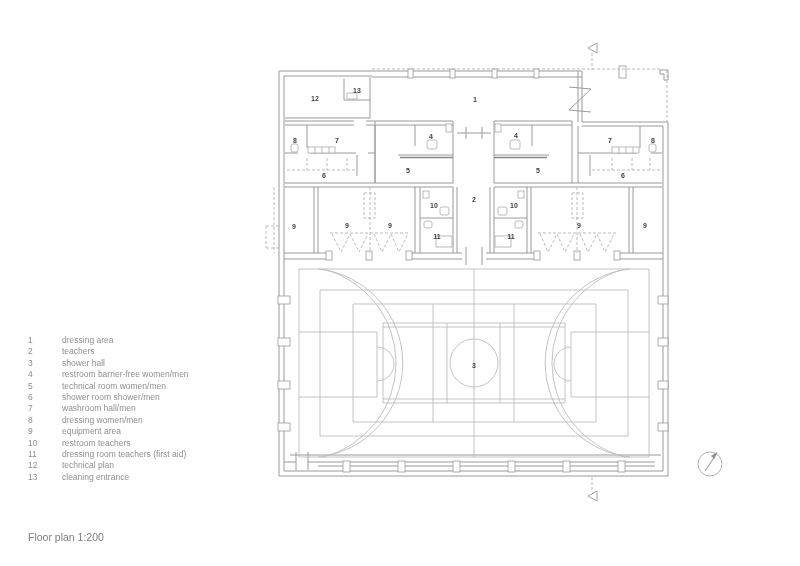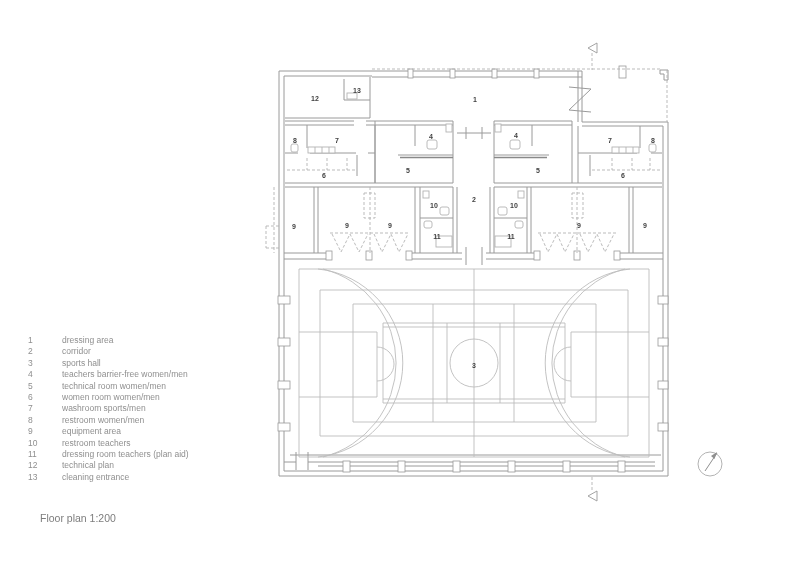--- a/index.html
+++ b/index.html
@@ -4,21 +4,21 @@
 <style>
   html,body{margin:0;padding:0;background:#fff;}
   .canvas{
     position:relative;width:800px;height:566px;background:#ffffff;
     font-family:"Liberation Sans",sans-serif;overflow:hidden;
   }
   svg.plan{position:absolute;left:0;top:0;}
   .legend{position:absolute;left:28px;top:335px;color:#8f8f8f;font-size:8.5px;}
   .legend-row{display:flex;height:11.4px;line-height:11.4px;white-space:nowrap;}
   .legend-num{width:34px;flex:0 0 34px;}
-  .plan-title{position:absolute;left:28px;top:512px;font-size:10.5px;color:#7d7d7d;margin-left:12px;}
+  .plan-title{position:absolute;left:28px;top:531px;font-size:10.5px;color:#7d7d7d;}
   .room-label{
     position:absolute;transform:translate(-50%,-50%);
     font-size:7px;font-weight:700;color:#3f3f3f;line-height:1;white-space:nowrap;
   }
 </style>
 </head>
 <body>
 
 <div class="canvas">
 
@@ -189,57 +189,57 @@
   <span class="room-label" style="left:645px;top:225px">9</span>
   <span class="room-label" style="left:474px;top:365px">3</span>
 
   <div class="legend">
     <div class="legend-row">
         <span class="legend-num">1</span>
         <span>dressing area</span>
       </div>
     <div class="legend-row">
         <span class="legend-num">2</span>
-        <span>corridor</span>
+        <span>teachers</span>
       </div>
     <div class="legend-row">
         <span class="legend-num">3</span>
-        <span>sports hall</span>
+        <span>shower hall</span>
       </div>
     <div class="legend-row">
         <span class="legend-num">4</span>
-        <span>teachers barrier-free women/men</span>
+        <span>restroom barrier-free women/men</span>
       </div>
     <div class="legend-row">
         <span class="legend-num">5</span>
         <span>technical room women/men</span>
       </div>
     <div class="legend-row">
         <span class="legend-num">6</span>
-        <span>women room women/men</span>
+        <span>shower room shower/men</span>
       </div>
     <div class="legend-row">
         <span class="legend-num">7</span>
-        <span>washroom sports/men</span>
+        <span>washroom hall/men</span>
       </div>
     <div class="legend-row">
         <span class="legend-num">8</span>
-        <span>restroom women/men</span>
+        <span>dressing women/men</span>
       </div>
     <div class="legend-row">
         <span class="legend-num">9</span>
         <span>equipment area</span>
       </div>
     <div class="legend-row">
         <span class="legend-num">10</span>
         <span>restroom teachers</span>
       </div>
     <div class="legend-row">
         <span class="legend-num">11</span>
-        <span>dressing room teachers (plan aid)</span>
+        <span>dressing room teachers (first aid)</span>
       </div>
     <div class="legend-row">
         <span class="legend-num">12</span>
         <span>technical plan</span>
       </div>
     <div class="legend-row">
         <span class="legend-num">13</span>
         <span>cleaning entrance</span>
       </div>
   </div>

